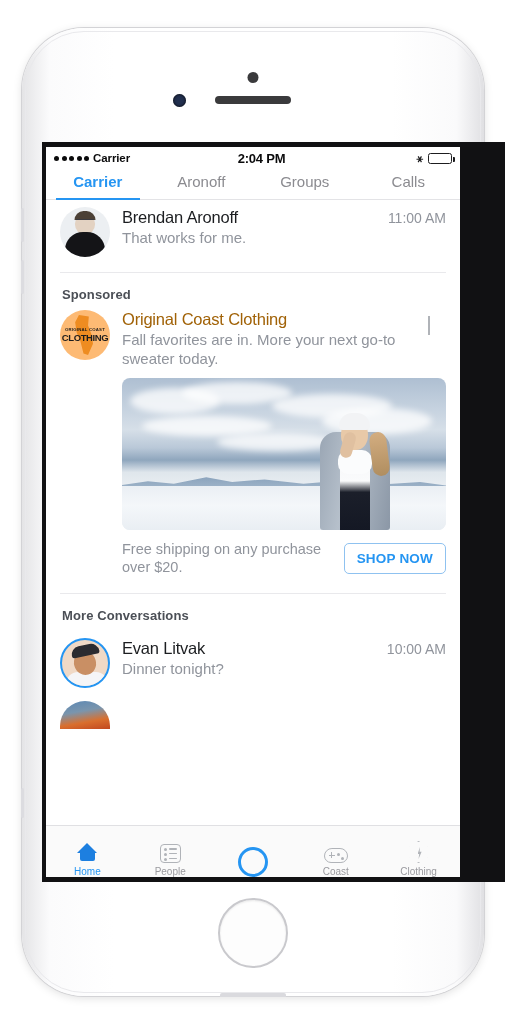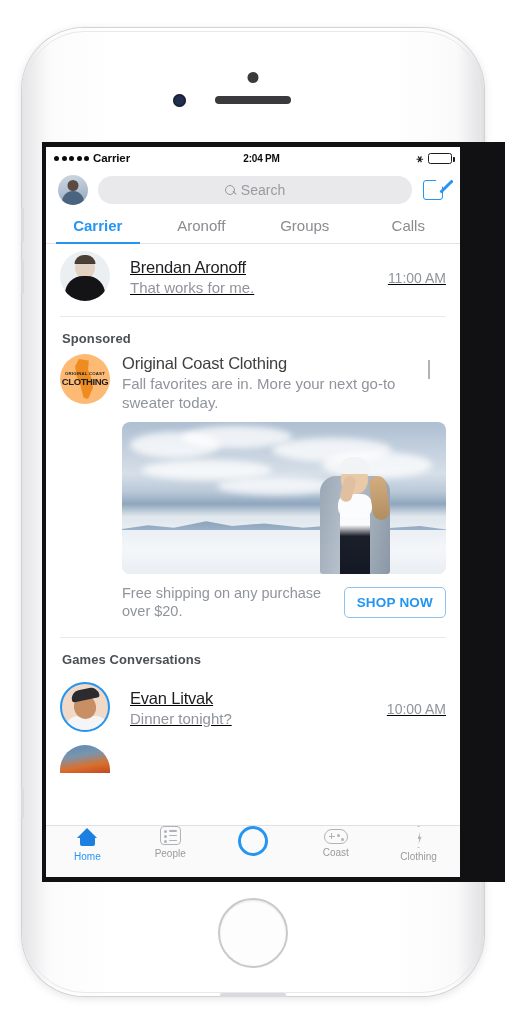--- a/index.html
+++ b/index.html
@@ -86,21 +86,21 @@
     display: flex; align-items: center;
     padding: 0 8px;
     font-size: 12px; font-weight: bold;
     color: #0b0b0c;
     background: #fff;
   }
   .sb-left { display: flex; align-items: center; gap: 4px; flex: 1; }
   .dots { display: flex; gap: 2.5px; }
   .dot { width: 5px; height: 5px; border-radius: 50%; background: #0b0b0c; }
   .sb-carrier { font-size: 11.5px; letter-spacing: -0.1px; }
-  .sb-time { font-size: 10px; letter-spacing: -0.2px; margin-left: 17px; }
+  .sb-time { font-size: 13px; letter-spacing: -0.2px; margin-left: 17px; }
   .sb-right { display: flex; align-items: center; justify-content: flex-end; gap: 5px; flex: 1; }
   .bt-icon { font-size: 11px; color: #1d1d1f; }
   .battery {
     width: 24px; height: 11px;
     border: 1.2px solid #1d1d1f; border-radius: 2.5px;
     position: relative; padding: 1px;
   }
   .battery::after {
     content: ''; position: absolute; right: -3.5px; top: 3px;
     width: 2px; height: 5px; background: #1d1d1f; border-radius: 0 1px 1px 0;
@@ -183,24 +183,23 @@
   }
 
   
   .body-scroll {
     height: calc(730px - 22px - 44px - 32px - 52px);
     overflow: hidden;
     background: #fff;
   }
 
   .conv-row {
-    display: flex; align-items: center;
+    display: flex; align-items: flex-start;
     padding: 7px 14px 9px 14px;
-    gap: 20px;
-    text-decoration: underline;
+    gap: 12px;
   }
   .conv-avatar {
     width: 50px; height: 50px; border-radius: 50%;
     flex: none; position: relative; overflow: hidden;
     background: #eceff2;
   }
   
   .av-brendan::before {
     content: ''; position: absolute; left: 50%; top: 6px;
     transform: translateX(-50%);
@@ -263,21 +262,21 @@
     position: absolute; left: 0; right: 0; top: 17px;
     text-align: center; font-size: 4.3px; font-weight: bold;
     color: #1c1c1c; letter-spacing: 0.2px;
   }
   .logo-txt-main {
     position: absolute; left: 0; right: 0; top: 22px;
     text-align: center; font-size: 9.5px; font-weight: bold;
     color: #1c1c1c; letter-spacing: -0.4px;
   }
   .ad-headtext { flex: 1; min-width: 0; }
-  .ad-title { font-size: 16.5px; color: #404040; letter-spacing: -0.2px; }
+  .ad-title { font-size: 16.5px; color: #a16207; letter-spacing: -0.2px; }
   .ad-sub { font-size: 15px; color: #90949c; line-height: 1.25; margin-top: 2px; }
   .ad-chevron { width: 18px; flex: none; padding-top: 6px; }
   .chev {
     width: 11px; height: 11px;
     border-right: 2px solid #b0b3b8;
     border-bottom: 2px solid #b0b3b8;
     transform: rotate(45deg);
   }
 
   .ad-image {
@@ -398,21 +397,21 @@
     background: linear-gradient(170deg,#5b88b5 0%, #7a95ad 38%, #d96f2e 70%, #c2481f 100%);
     margin-left: 14px; margin-top: 4px;
   }
 
   
   .tabbar {
     position: absolute; left: 0; right: 0; bottom: 0;
     height: 52px;
     background: #fafafa;
     border-top: 1px solid #e0e0e3;
-    display: flex; align-items: flex-start;
+    display: flex; align-items: flex-end;
   }
   .tb-item {
     flex: 1; display: flex; flex-direction: column;
     align-items: center; justify-content: center; gap: 3px;
   }
   .tb-label { font-size: 10px; color: #9a9a9f; }
   .tb-item.active .tb-label { color: #2595f2; }
   .ic { width: 24px; height: 22px; position: relative; }
   
   .ic-home::before {
@@ -513,32 +512,20 @@
         </div>
         <span class="sb-time">2:04 PM</span>
         <div class="sb-right">
           <span class="bt-icon">⚹</span>
           <span class="battery">
             <span class="battery-fill"></span>
           </span>
         </div>
       </div>
 
-      <div class="search-header">
-        <div class="me-avatar"></div>
-        <div class="search-box">
-          <span class="search-mag"></span>
-          <span class="search-ph">Search</span>
-        </div>
-        <div class="compose-btn">
-          <span class="compose-sq"></span>
-          <span class="compose-pen-mask"></span>
-          <span class="compose-pen"></span>
-        </div>
-      </div>
 
       <div class="tabs">
         <div class="tab active">
           <span>Carrier</span>
         </div>
         <div class="tab">
           <span>Aronoff</span>
         </div>
         <div class="tab">
           <span>Groups</span>
@@ -602,21 +589,21 @@
           </div>
 
           <div class="ad-cta">
             <div class="ad-offer">Free shipping on any purchase over $20.</div>
             <div class="shop-btn">SHOP NOW</div>
           </div>
         </div>
 
         <div class="divider"></div>
 
-        <div class="section-label">Games Conversations</div>
+        <div class="section-label">More Conversations</div>
 
         <div class="conv-row">
           <div class="conv-avatar av-evan">
             <span class="e-bg"></span>
               <span class="e-body"></span>
             <span class="e-head"></span>
               <span class="e-hat"></span>
           </div>
           <div class="conv-text">
             <div class="conv-name">Evan Litvak</div>

